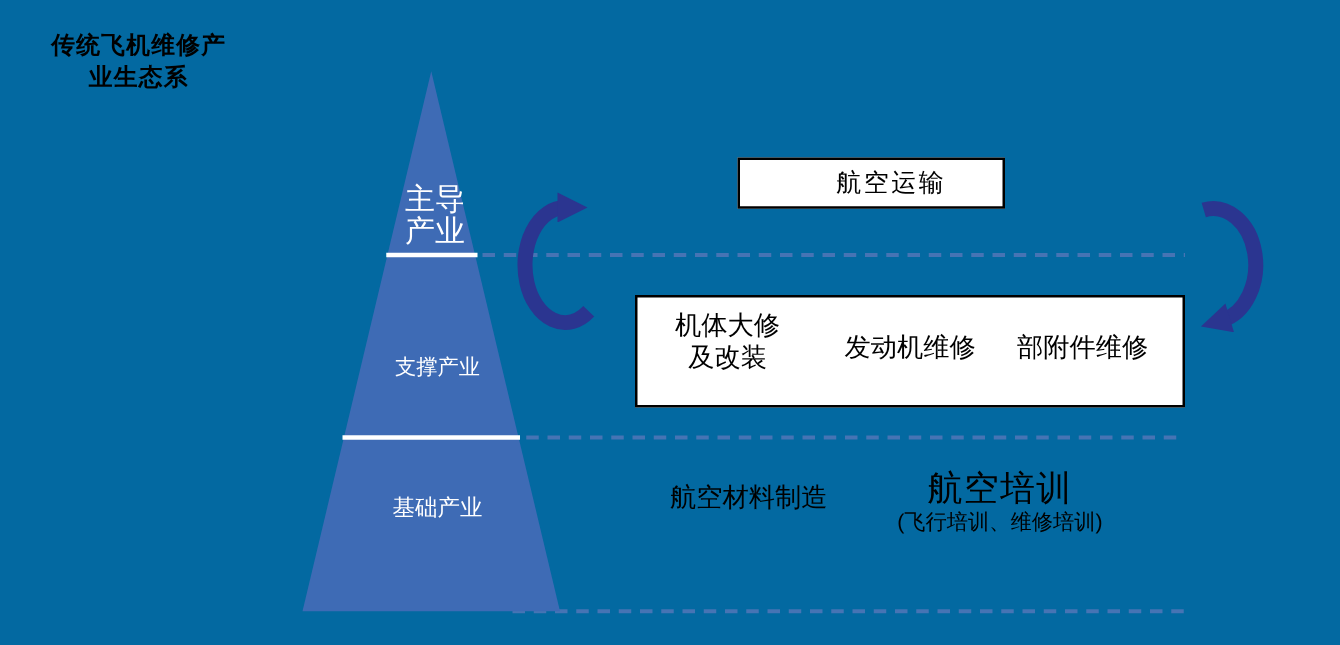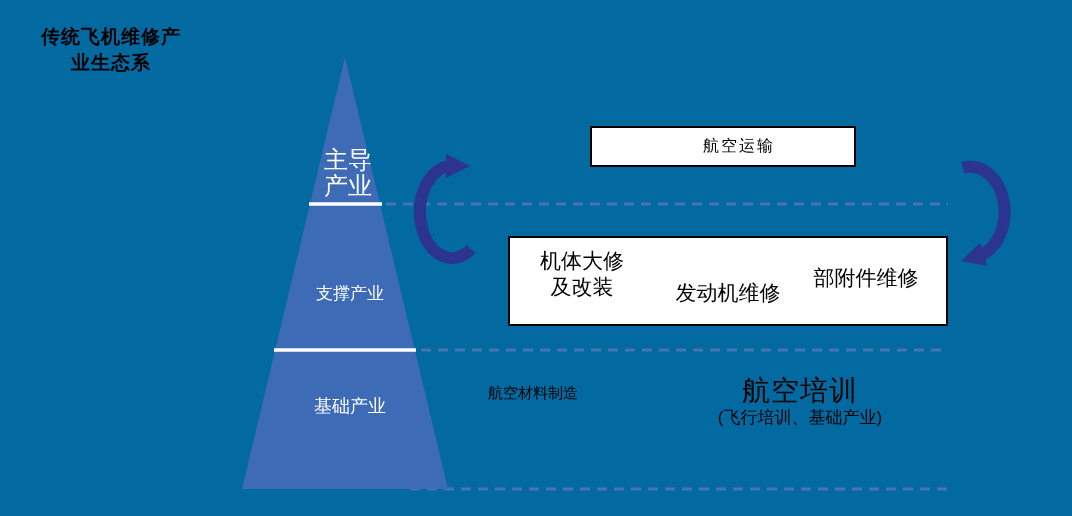--- a/index.html
+++ b/index.html
@@ -21,33 +21,33 @@
     letter-spacing:1px;
   }
 
   .pyr-label{position:absolute;color:var(--pyr-text);text-align:center;}
   .pyr-label.top{left:298px;top:147px;width:100px;font-size:24px;line-height:26px;}
   .pyr-label.mid{left:270px;top:280px;width:160px;font-size:17px;line-height:28px;}
   .pyr-label.base{left:270px;top:392px;width:160px;font-size:18px;line-height:28px;}
 
   .box{position:absolute;border:2px solid var(--box-border);background:#ffffff;box-sizing:border-box;}
   .box.transport{
-    left:590px;top:126px;width:266px;height:41px;
+    left:590px;top:126px;width:214px;height:41px;
     display:flex;align-items:center;justify-content:center;
-    font-size:16px;letter-spacing:2px;padding-left:32px;
+    font-size:20px;letter-spacing:2px;padding-left:32px;
   }
   .box.support{left:508px;top:236px;width:440px;height:90px;}
   .box.support .item{position:absolute;font-size:21px;text-align:center;}
   .box.support .item.i1{left:8px;top:10px;width:128px;line-height:26px;}
-  .box.support .item.i2{left:150px;top:26px;width:136px;margin-top:15px;}
+  .box.support .item.i2{left:150px;top:26px;width:136px;}
   .box.support .item.i3{left:288px;top:26px;width:136px;}
 
   .materials{
     position:absolute;left:488px;top:384px;width:174px;
-    font-size:15px;text-align:left;
+    font-size:21px;text-align:right;
   }
   .training{
     position:absolute;left:676px;top:376px;width:248px;text-align:center;
   }
   .training .t-title{font-size:28px;line-height:30px;letter-spacing:1px;}
   .training .t-sub{font-size:17px;line-height:24px;}
 </style>
 </head>
 <body>
 
@@ -93,16 +93,16 @@
       <div>机体大修</div>
       <div>及改装</div>
     </div>
     <div class="item i2">发动机维修</div>
     <div class="item i3">部附件维修</div>
   </div>
 
   <div class="materials">航空材料制造</div>
   <div class="training">
     <div class="t-title">航空培训</div>
-    <div class="t-sub">(飞行培训、基础产业)</div>
+    <div class="t-sub">(飞行培训、维修培训)</div>
   </div>
 
 </div>
 
 </body></html>

